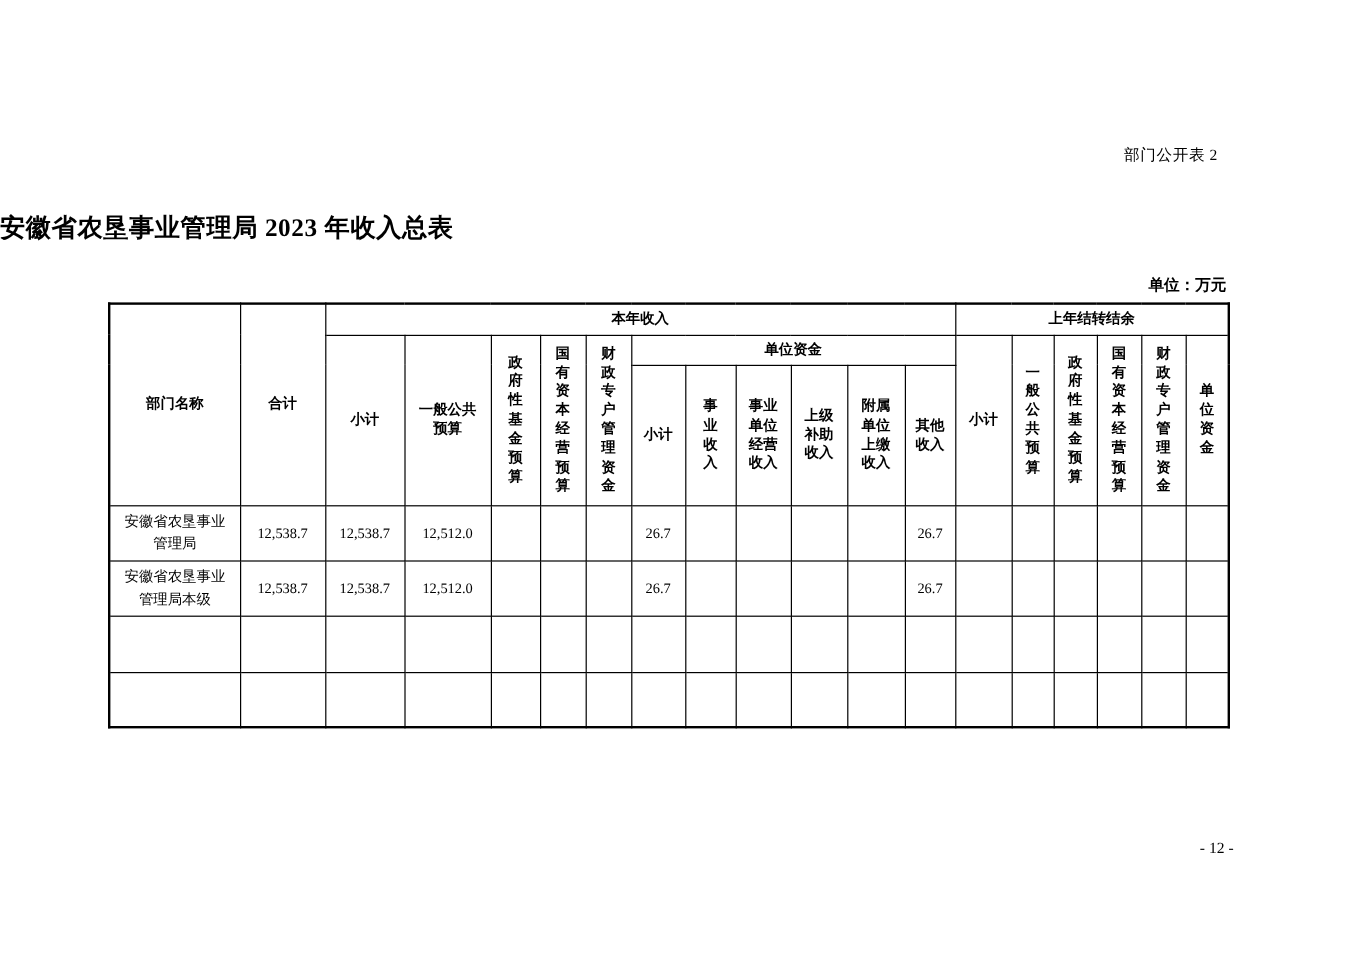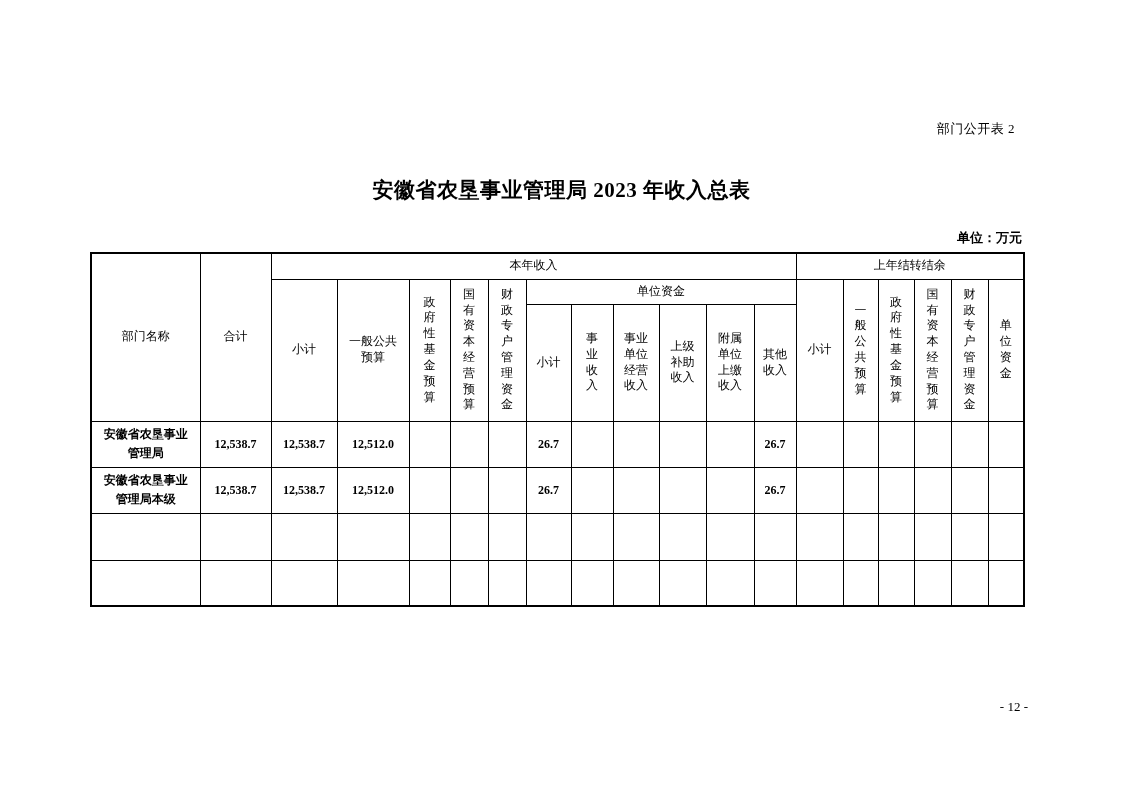--- a/index.html
+++ b/index.html
@@ -5,45 +5,45 @@
   html,body{margin:0;padding:0;}
   body{
     width:1123px;height:794px;background:#ffffff;position:relative;
     font-family:"Liberation Serif","DejaVu Serif",serif;color:#000;
     overflow:hidden;
   }
   .corner-label{
     position:absolute;top:120px;right:108px;font-size:13px;letter-spacing:0.5px;
   }
   .doc-title{
-    position:absolute;top:176px;left:0;width:100%;text-align:center;
+    position:absolute;top:176px;left:0;width:100%;
     font-size:21px;font-weight:bold;letter-spacing:0.5px;
   }
   .unit-label{
     position:absolute;top:229px;right:101px;font-size:13px;font-weight:bold;
   }
   .page-number{
     position:absolute;top:699px;right:95px;font-size:13px;
   }
   table.income{
     position:absolute;left:90px;top:252px;width:933px;
     border-collapse:collapse;table-layout:fixed;
     border:2px solid #000;
   }
   table.income td{
     border:1px solid #000;text-align:center;vertical-align:middle;
     padding:0;font-size:12px;overflow:hidden;
   }
   tr.hr1{height:26px;}
   tr.hr2{height:25px;}
   tr.hr3{height:117px;}
-  tr.dr{height:46px;font-weight:bold;}
+  tr.dr{height:46px;}
   tr.dr3{height:47px;}
   td.th{
-    font-weight:normal;white-space:pre-line;line-height:1.32;
+    font-weight:bold;white-space:pre-line;line-height:1.32;
   }
   td.name{
     text-align:left;padding:3px 4px 3px 6px;line-height:1.6;
     white-space:pre-line;font-size:12px;
   }
   td.num{
     font-size:13px;
   }
 </style>
 </head>

